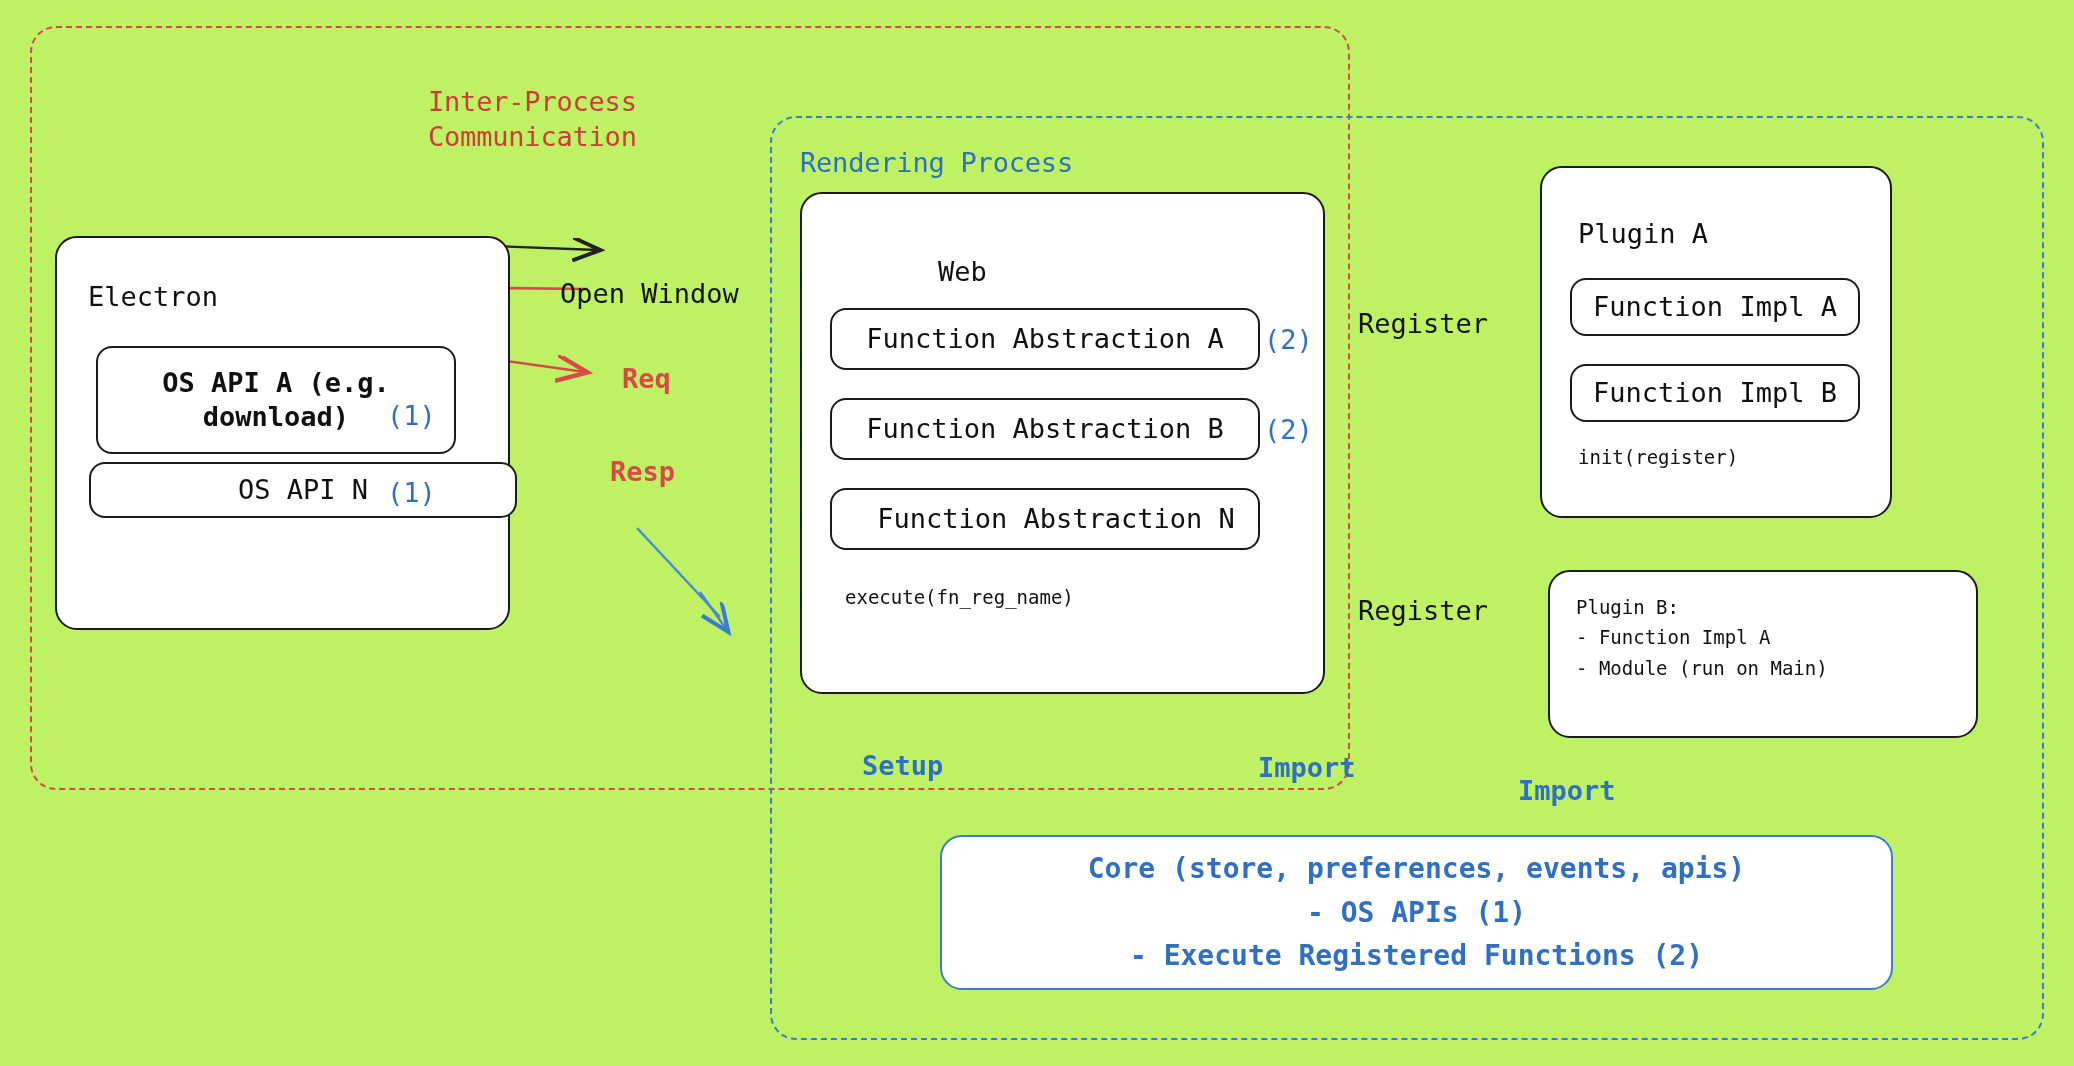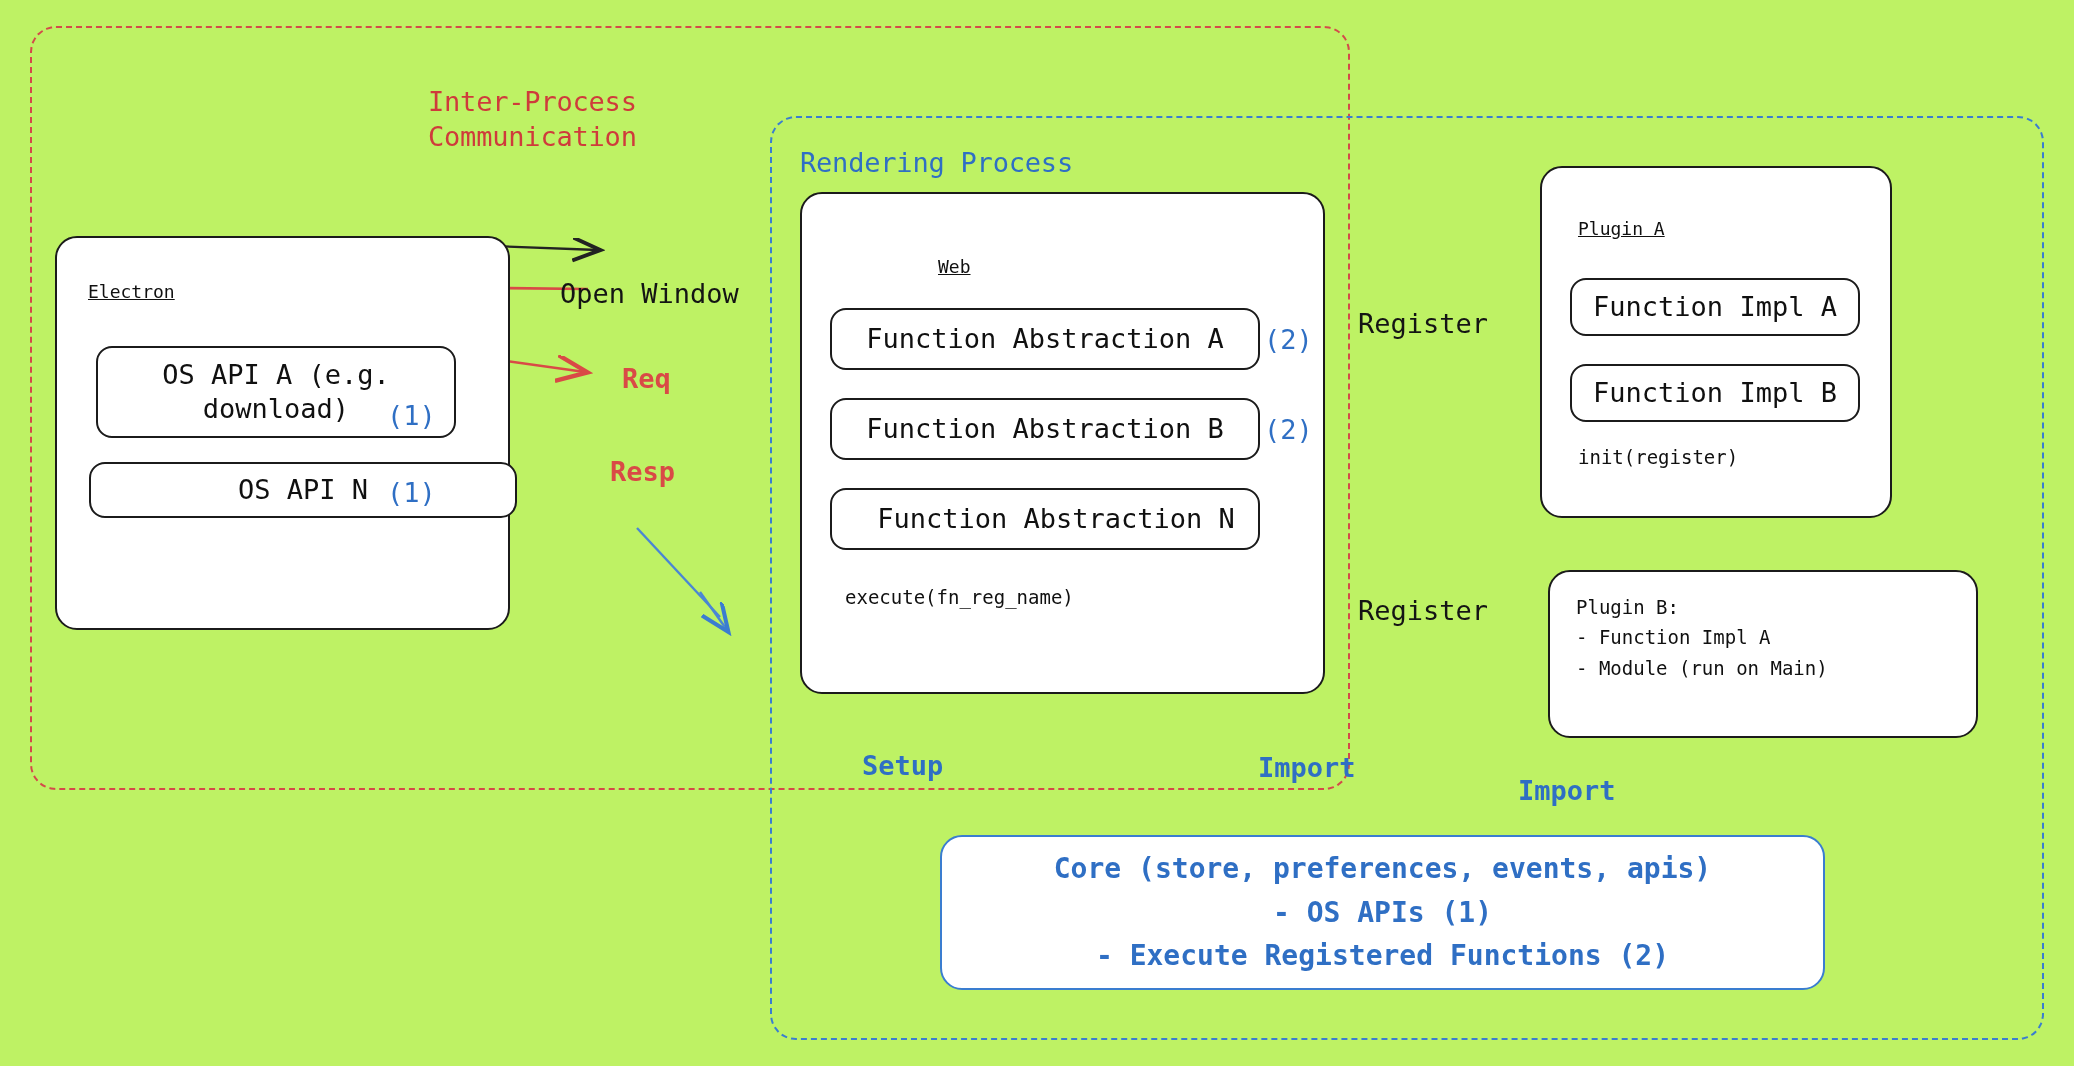--- a/index.html
+++ b/index.html
@@ -44,24 +44,23 @@
   
   .node {
     position: absolute;
     box-sizing: border-box;
     border: 2.2px solid #1b1b1b;
     border-radius: 22px;
     background: #ffffff;
   }
   .node-title {
     position: absolute;
-    font-size: 18px;
+    font-size: 27px;
     color: #101010;
     white-space: nowrap;
-    text-decoration: underline;
   }
   .node-sub {
     position: absolute;
     font-size: 19px;
     color: #101010;
     white-space: pre-line;
     line-height: 1.5;
   }
 
   
@@ -184,21 +183,21 @@
   <div class="group-dashed group-ipc" style="left:30px; top:26px; width:1320px; height:764px;"></div>
   <div class="group-label label-ipc" style="left:428px; top:85px;">Inter-Process
 Communication</div>
 
   <div class="group-dashed group-rend" style="left:770px; top:116px; width:1274px; height:924px;"></div>
   <div class="group-label label-rend" style="left:800px; top:146px;">Rendering Process</div>
 
   <div class="node" style="left:55px; top:236px; width:455px; height:394px;"></div>
   <div class="node-title" style="left:88px; top:281px;">Electron</div>
 
-  <div class="pill" style="left:96px; top:346px; width:360px; height:92px;">
+  <div class="pill" style="left:96px; top:346px; width:360px; height:108px;font-weight:bold;">
     <span>OS API A (e.g.
 download)</span>
   </div>
   <div class="tag-num" style="left:387px; top:400px;">(1)</div>
 
   <div class="pill" style="left:89px; top:462px; width:428px; height:56px;">
     <span>OS API N</span>
   </div>
   <div class="tag-num" style="left:387px; top:477px;">(1)</div>
 
@@ -230,21 +229,21 @@
   <div class="pill" style="left:1570px; top:364px; width:290px; height:58px;">
     <span>Function Impl B</span>
   </div>
   <div class="node-sub" style="left:1578px; top:443px;">init(register)</div>
 
   <div class="node" style="left:1548px; top:570px; width:430px; height:168px;"></div>
   <div class="node-sub" style="left:1576px; top:592px; line-height:1.6;">Plugin B:
 - Function Impl A
 - Module (run on Main)</div>
 
-  <div class="core-box" style="left:940px; top:835px; width:885px; height:155px;">
+  <div class="core-box" style="left:940px; top:835px; width:953px; height:155px;">
     <span>Core (store, preferences, events, apis)</span>
     <span>- OS APIs (1)</span>
     <span>- Execute Registered Functions (2)</span>
   </div>
 
   <div class="edge-label edge-black" style="left:560px; top:278px;">Open Window</div>
 
   <div class="edge-label edge-red" style="left:622px; top:363px;">Req</div>
 
   <div class="edge-label edge-red" style="left:610px; top:456px;">Resp</div>

